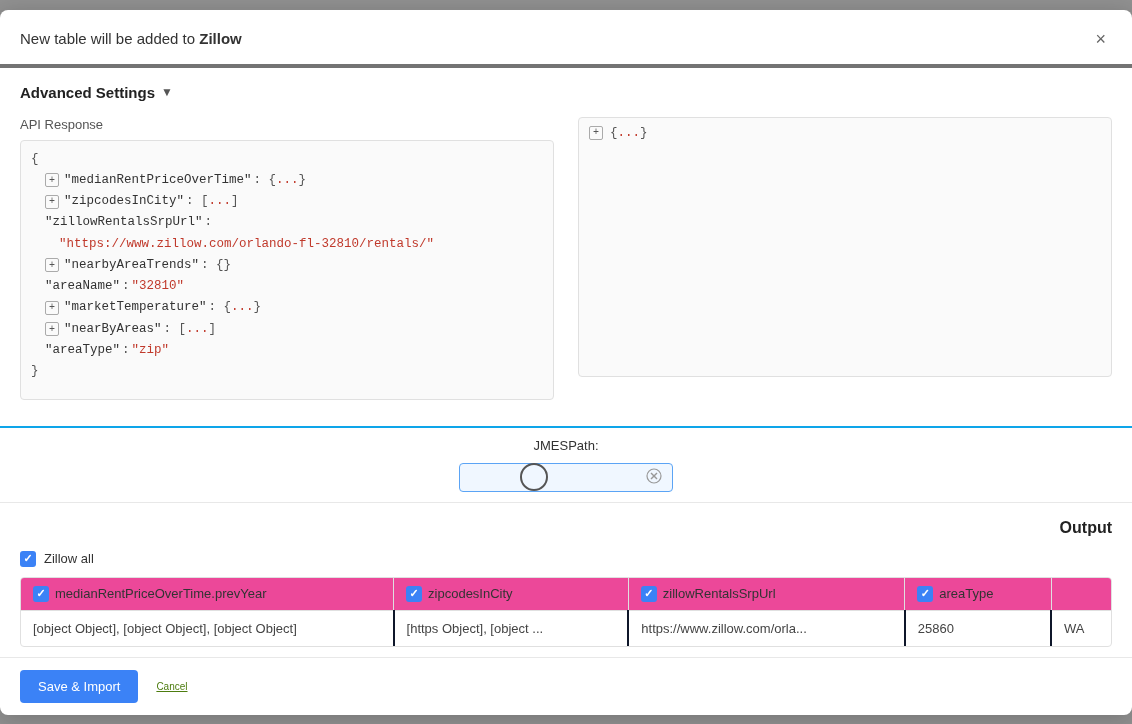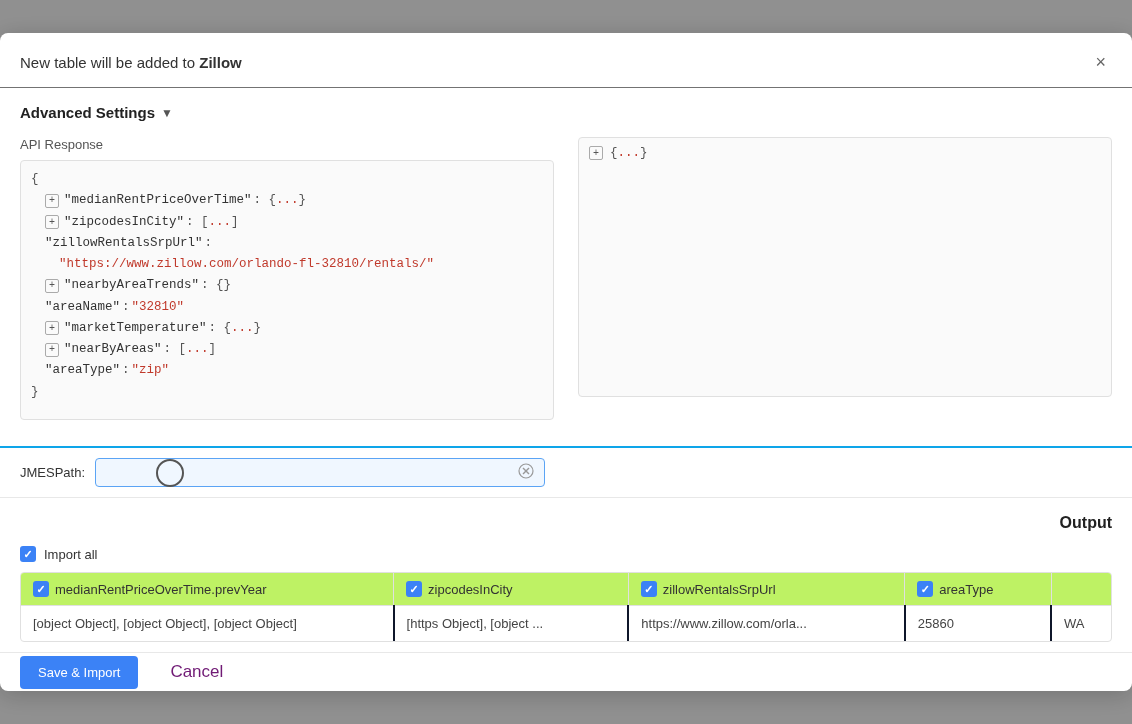--- a/index.html
+++ b/index.html
@@ -23,21 +23,21 @@
       background: #fff;
       border-radius: 8px;
       width: 1132px;
       max-height: 724px;
       overflow: hidden;
       position: relative;
       box-shadow: 0 4px 24px rgba(0,0,0,0.2);
     }
     .modal-header {
       padding: 18px 20px 14px 20px;
-      border-bottom: 1px solid #737373;
+      border-bottom: 4px solid #737373;
       display: flex;
       justify-content: space-between;
       align-items: center;
     }
     .modal-title {
       font-size: 15px;
       color: #333;
       font-weight: 400;
     }
     .modal-title strong {
@@ -133,20 +133,21 @@
       align-items: center;
       gap: 4px;
     }
     .jmespath-row {
       display: flex;
       align-items: center;
       gap: 10px;
       padding: 10px 20px;
       border-bottom: 1px solid #e8e8e8;
       background: #fff;
+      flex-direction: column;
     }
     .jmespath-label {
       font-size: 13px;
       color: #333;
       font-weight: 500;
       white-space: nowrap;
     }
     .jmespath-input-wrap {
       display: flex;
       align-items: center;
@@ -229,21 +230,21 @@
       border: 1px solid #e0e0e0;
       border-radius: 4px;
       overflow: hidden;
     }
     .output-table {
       width: 100%;
       border-collapse: collapse;
       font-size: 13px;
     }
     .output-table thead tr {
-      background: #bef264;
+      background: #ec4899;
       border-bottom: 1px solid #e0e0e0;
     }
     .output-table th {
       padding: 8px 12px;
       text-align: left;
       font-weight: 500;
       color: #333;
       border-right: 1px solid #e0e0e0;
     }
     .output-table th:last-child { border-right: none; }
@@ -257,43 +258,44 @@
       text-overflow: ellipsis;
       max-width: 240px;
     }
     .output-table td:last-child { border-right: none; }
     .th-inner {
       display: flex;
       align-items: center;
       gap: 6px;
     }
     .modal-footer {
-      padding: 0 20px;
-      display: flex;
-      align-items: center;
-      gap: 20px;
+      padding: 12px 20px;
+      display: flex;
+      align-items: center;
+      gap: 6px;
       border-top: 1px solid #e8e8e8;
     }
     .btn-primary {
       background: #3b82f6;
       color: #fff;
       border: none;
       border-radius: 4px;
       padding: 9px 18px;
       font-size: 13px;
       font-weight: 500;
       cursor: pointer;
     }
     .btn-secondary {
       background: none;
-      color: #701a75;
+      color: #4d7c0f;
       border: none;
-      font-size: 17px;
+      font-size: 10px;
       cursor: pointer;
       padding: 9px 12px;
+      text-decoration: underline;
     }
   </style>
 </head>
 <body>
 
 <div class="modal-overlay">
   <div class="modal">
 
     <div class="modal-header">
       <span class="modal-title">
@@ -388,21 +390,21 @@
           </svg>
         </button>
       </div>
     </div>
 
     <div class="output-section">
       <div class="output-title">Output</div>
 
       <div class="select-all-row">
         <div class="checkbox-blue"></div>
-        <span class="select-all-label">Import all</span>
+        <span class="select-all-label">Zillow all</span>
       </div>
 
       <div class="table-wrap">
         <table class="output-table">
           <thead>
             <tr>
               <th>
                 <div class="th-inner">
                   <div class="checkbox-blue"></div>
                   <span>medianRentPriceOverTime.prevYear</span>

